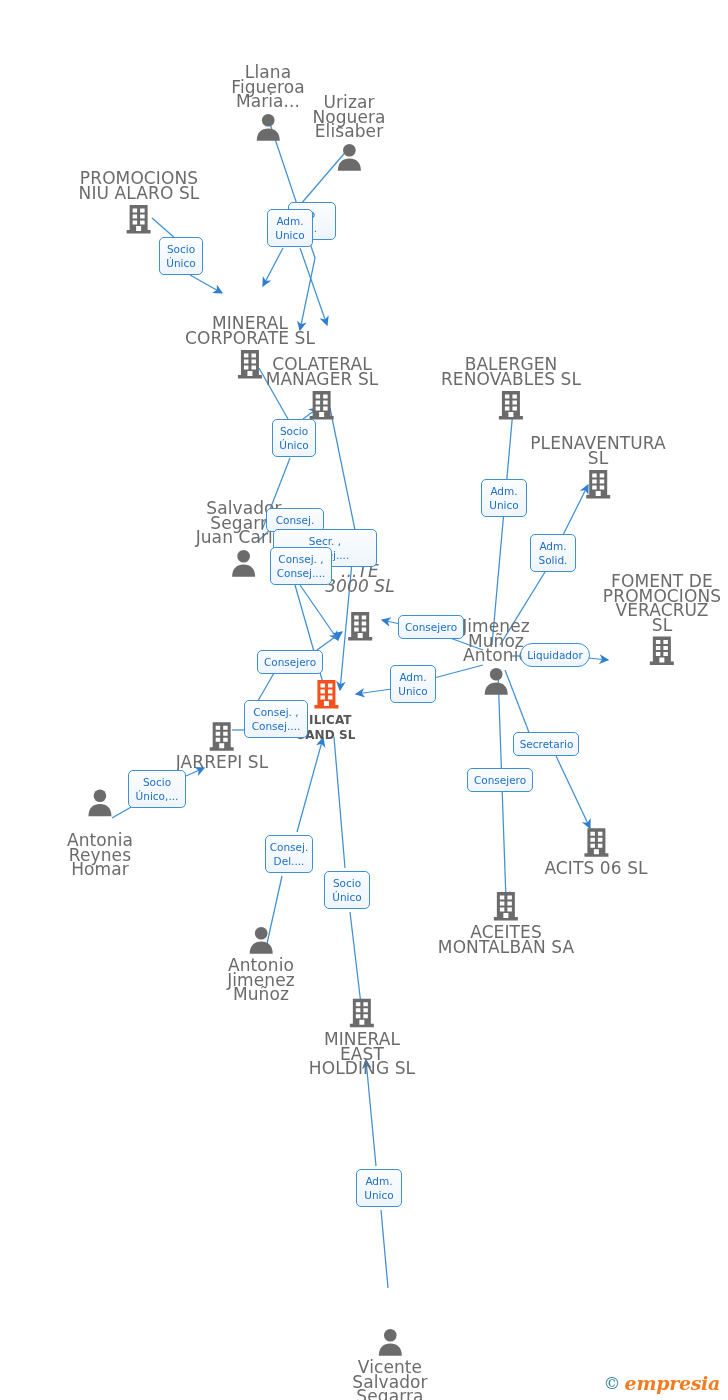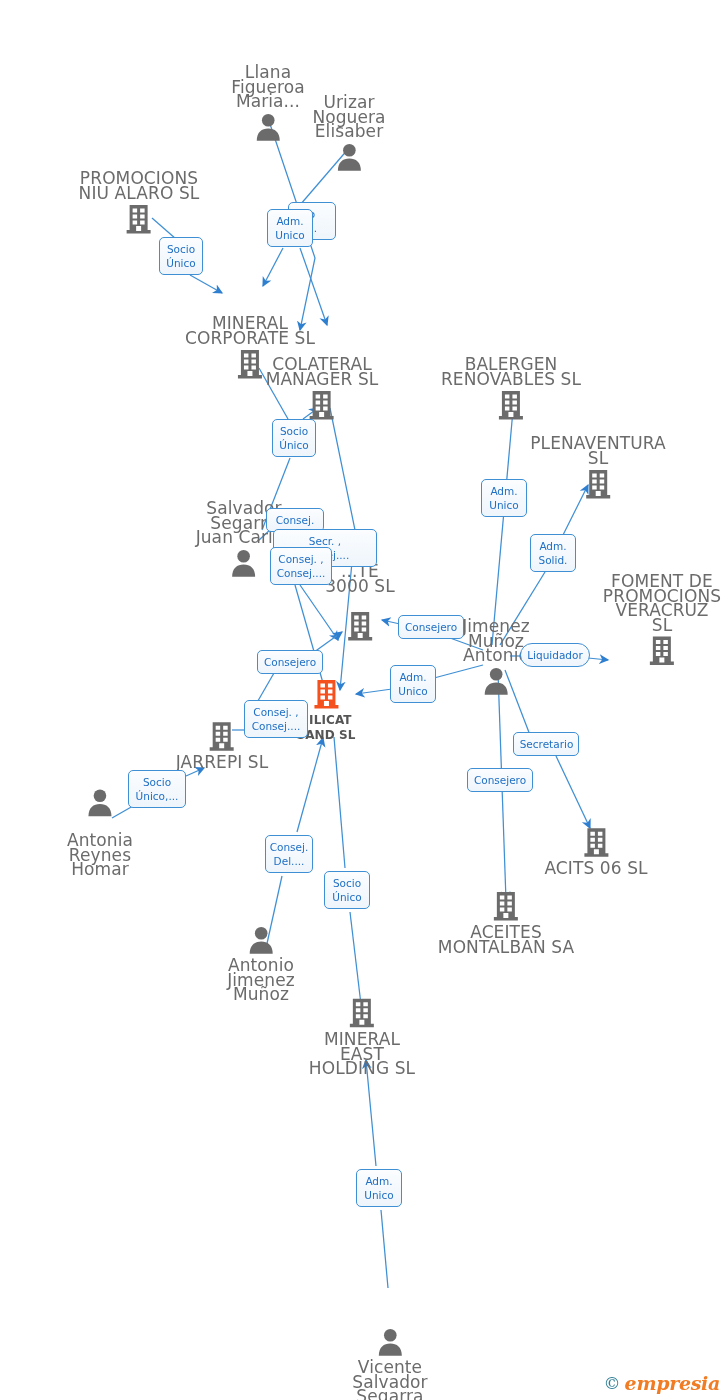--- a/index.html
+++ b/index.html
@@ -182,21 +182,21 @@
             <rect x="5" y="2" width="18" height="26" fill="#6b6b6b"></rect>
             <rect x="2" y="27" width="24" height="3.5" fill="#6b6b6b"></rect>
             <rect x="8" y="5.5" width="4.5" height="4" fill="#fff"></rect>
             <rect x="15.5" y="5.5" width="4.5" height="4" fill="#fff"></rect>
             <rect x="8" y="11.5" width="4.5" height="4" fill="#fff"></rect>
             <rect x="15.5" y="11.5" width="4.5" height="4" fill="#fff"></rect>
             <rect x="8" y="17.5" width="4.5" height="4" fill="#fff"></rect>
             <rect x="15.5" y="17.5" width="4.5" height="4" fill="#fff"></rect>
             <rect x="11.5" y="23" width="5" height="5" fill="#fff"></rect>
           </svg></span>
-        <span class="nlabel" style="margin-top: 0px; margin-bottom: 17px;">...TE
+        <span class="nlabel" style="margin-top: 0px; margin-bottom: 17px; font-style: italic;">...TE
 3000 SL</span>
       </div>
       <div class="node labeltop" style="left: 496px; top: 657px;">
         <span class="glyph"><svg width="28" height="30" viewBox="0 0 28 30">
             <circle cx="14" cy="8.5" r="6.3" fill="#6b6b6b"></circle>
             <path d="M2.5,29 C2.5,20.5 7.5,16.8 14,16.8 C20.5,16.8 25.5,20.5 25.5,29 Z" fill="#6b6b6b"></path>
           </svg></span>
         <span class="nlabel" style="margin-top: 0px; margin-bottom: 3px;">Jimenez
 Muñoz
 Antonio</span>

